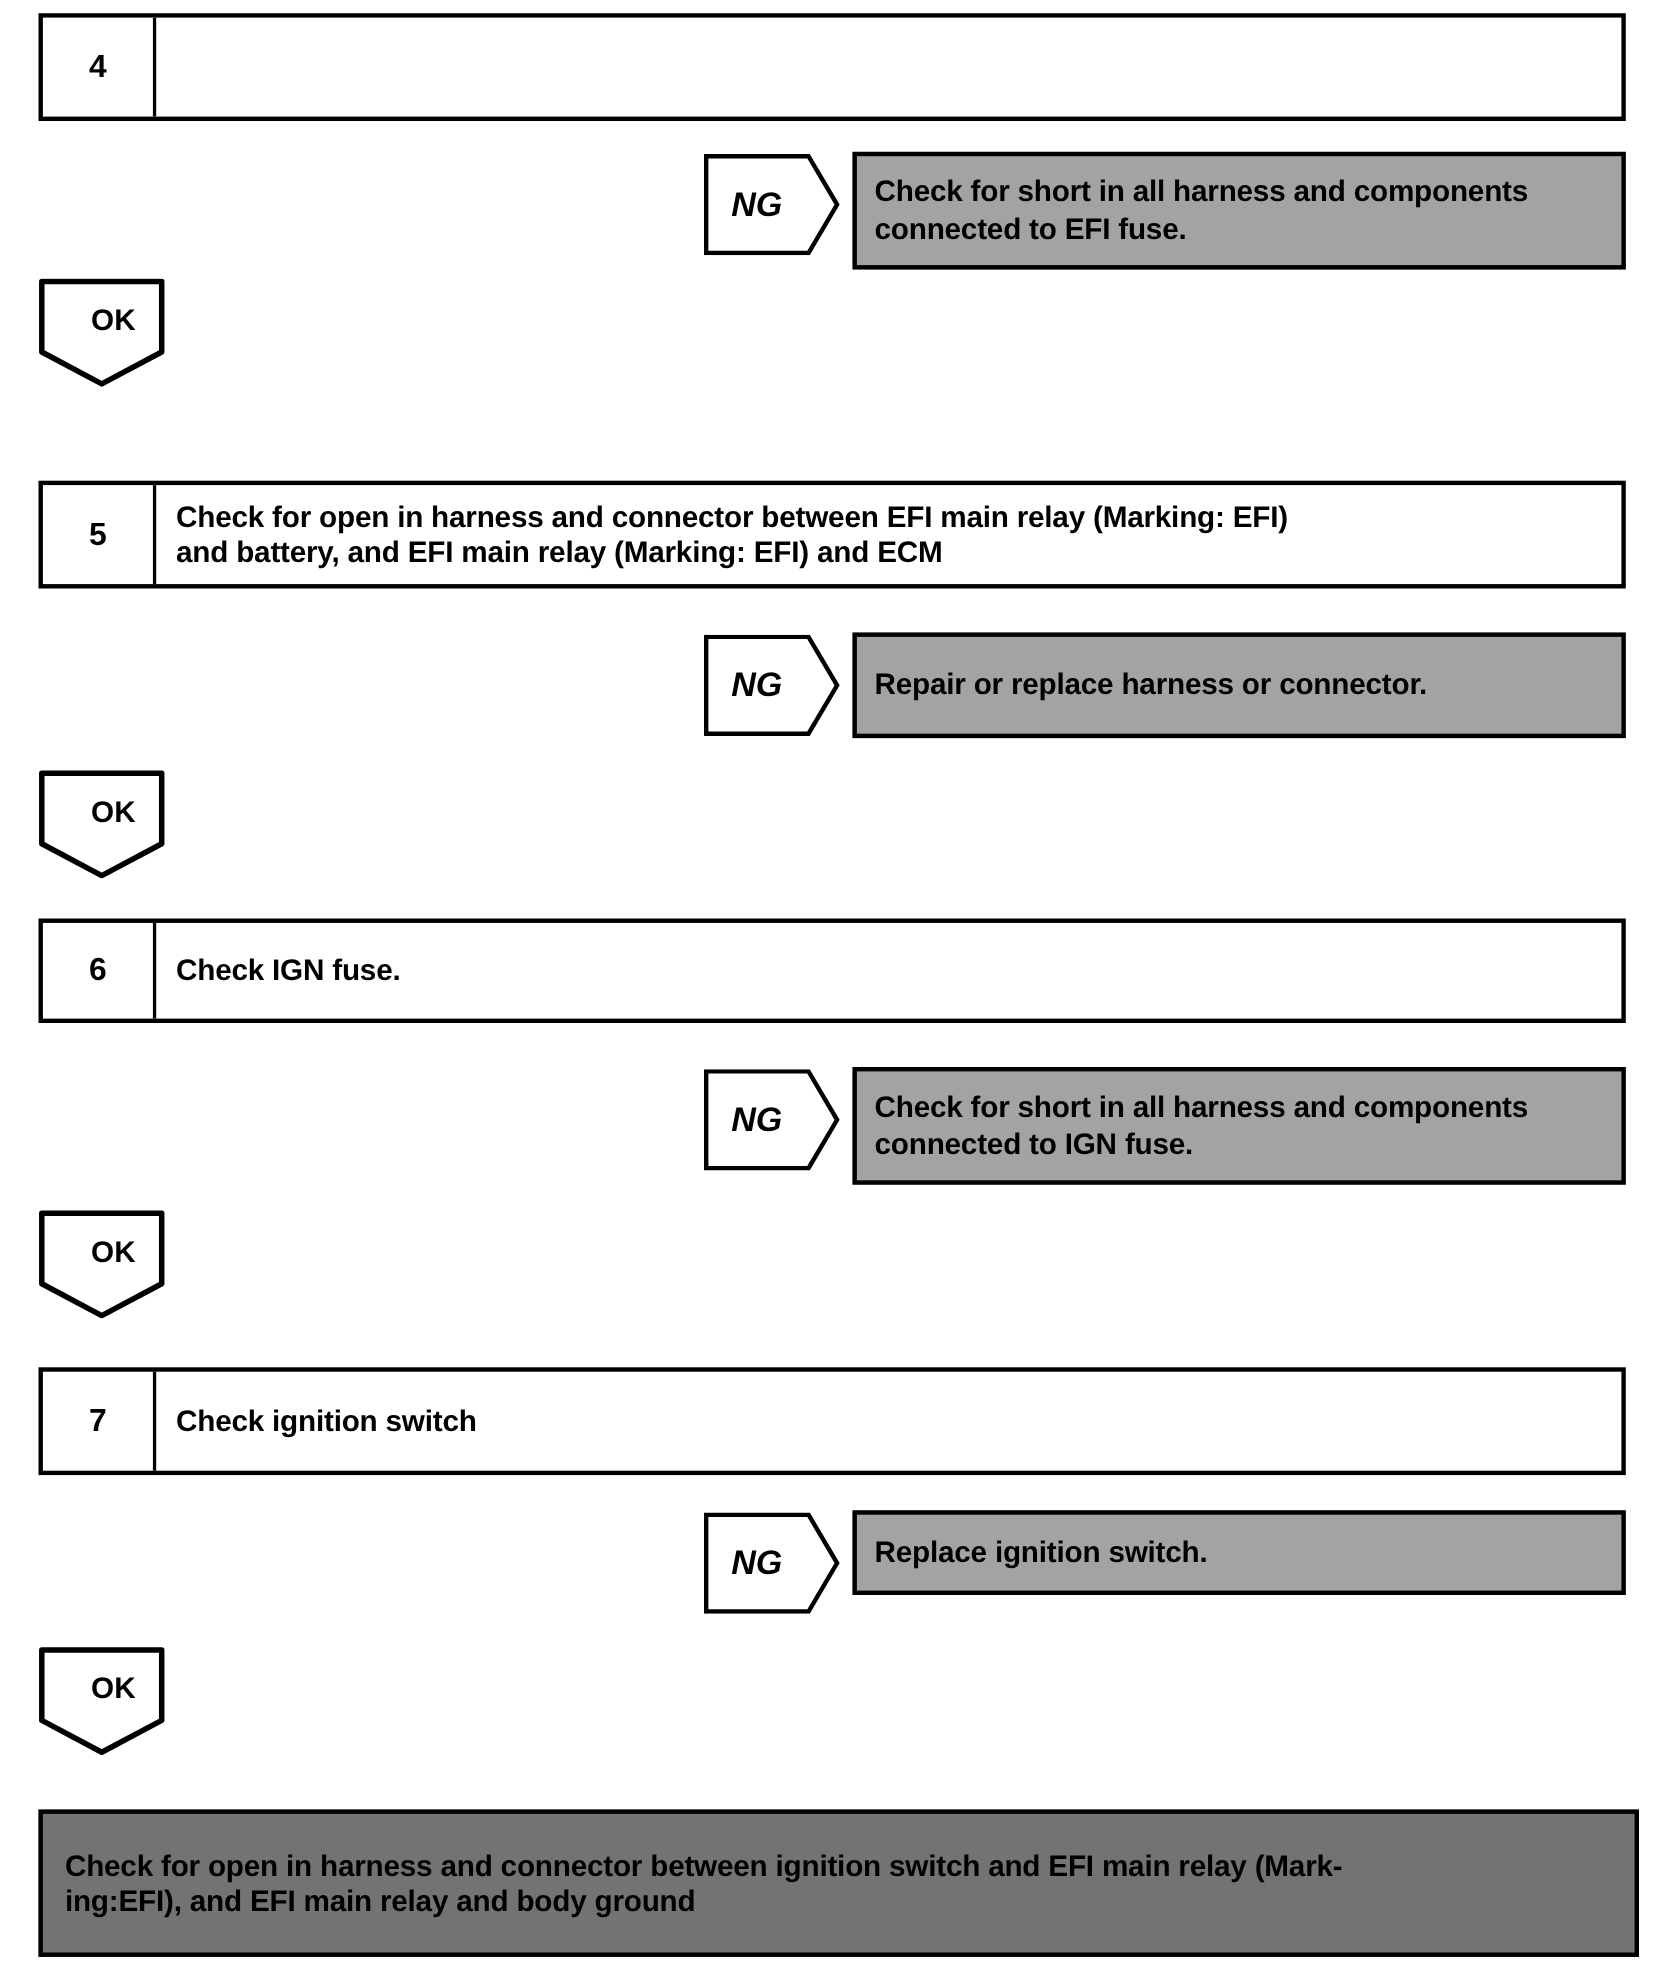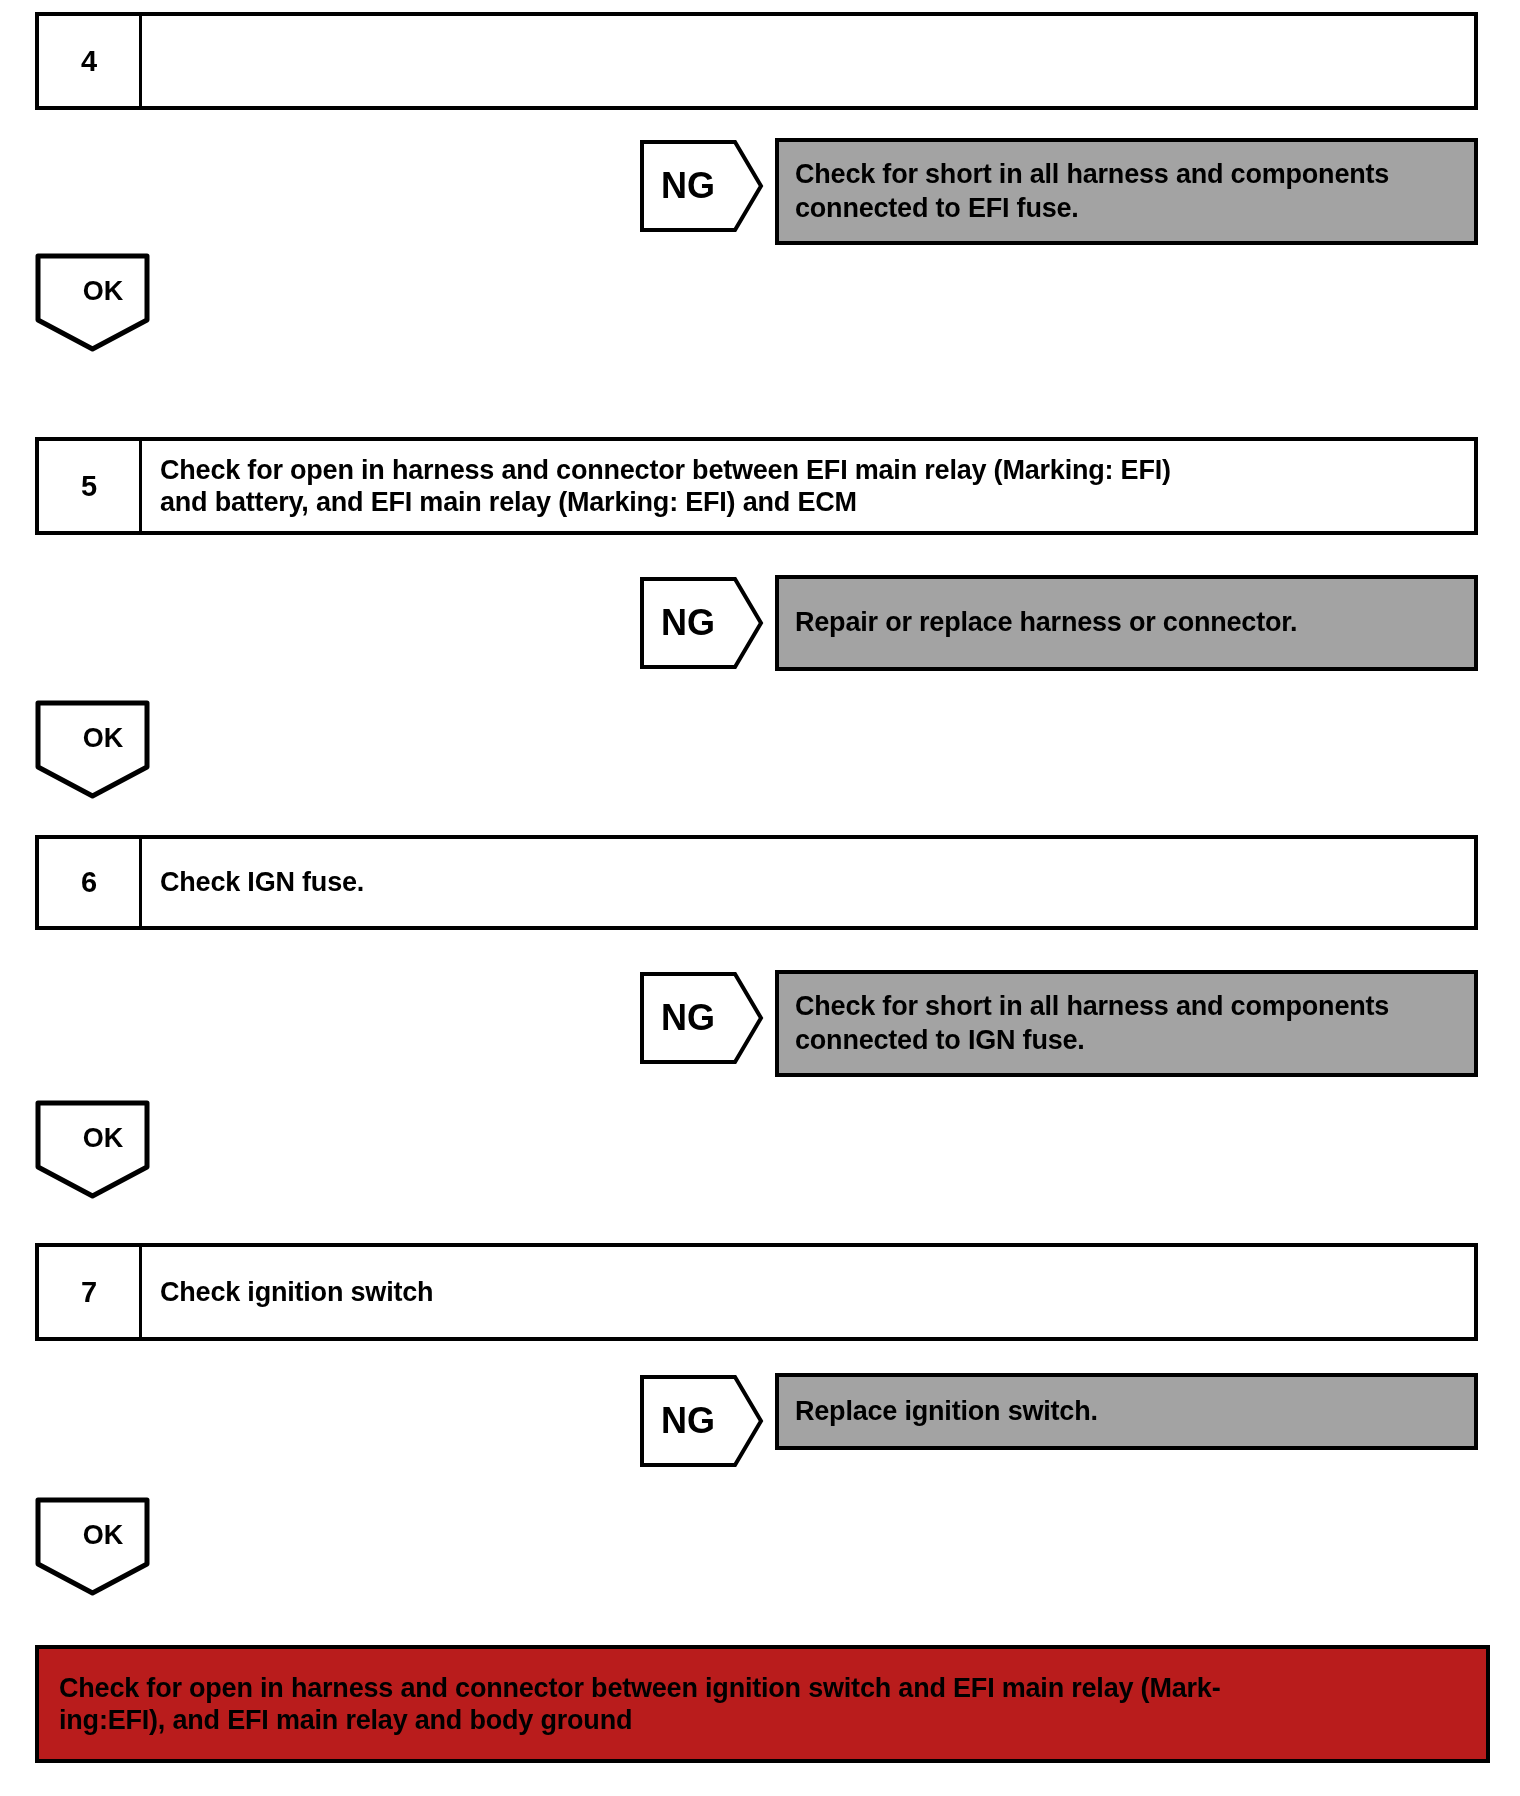--- a/index.html
+++ b/index.html
@@ -57,21 +57,22 @@
   .ng-shape svg { display: block; }
   .ng-label {
     position: absolute;
     left: 0;
     top: 0;
     width: 96px;
     height: 92px;
     display: flex;
     align-items: center;
     justify-content: center;
-    font-size: 36px;
+    font-size: 31px;
+    font-style: italic;
   }
   
   .action-box {
     position: absolute;
     left: 775px;
     width: 703px;
     border: 4px solid #000000;
     background: #a3a3a3;
     display: flex;
     align-items: center;
@@ -103,23 +104,23 @@
     align-items: center;
     justify-content: center;
     font-size: 27px;
   }
   
   .final-box {
     position: absolute;
     left: 35px;
     top: 1645px;
     width: 1455px;
-    height: 118px;
+    height: 134px;
     border: 4px solid #000000;
-    background: #b91c1c;
+    background: #737373;
     display: flex;
     align-items: center;
     box-sizing: border-box;
   }
   .final-text {
     padding-left: 20px;
     padding-right: 14px;
     font-size: 27px;
     line-height: 1.2;
     letter-spacing: -0.2px;

